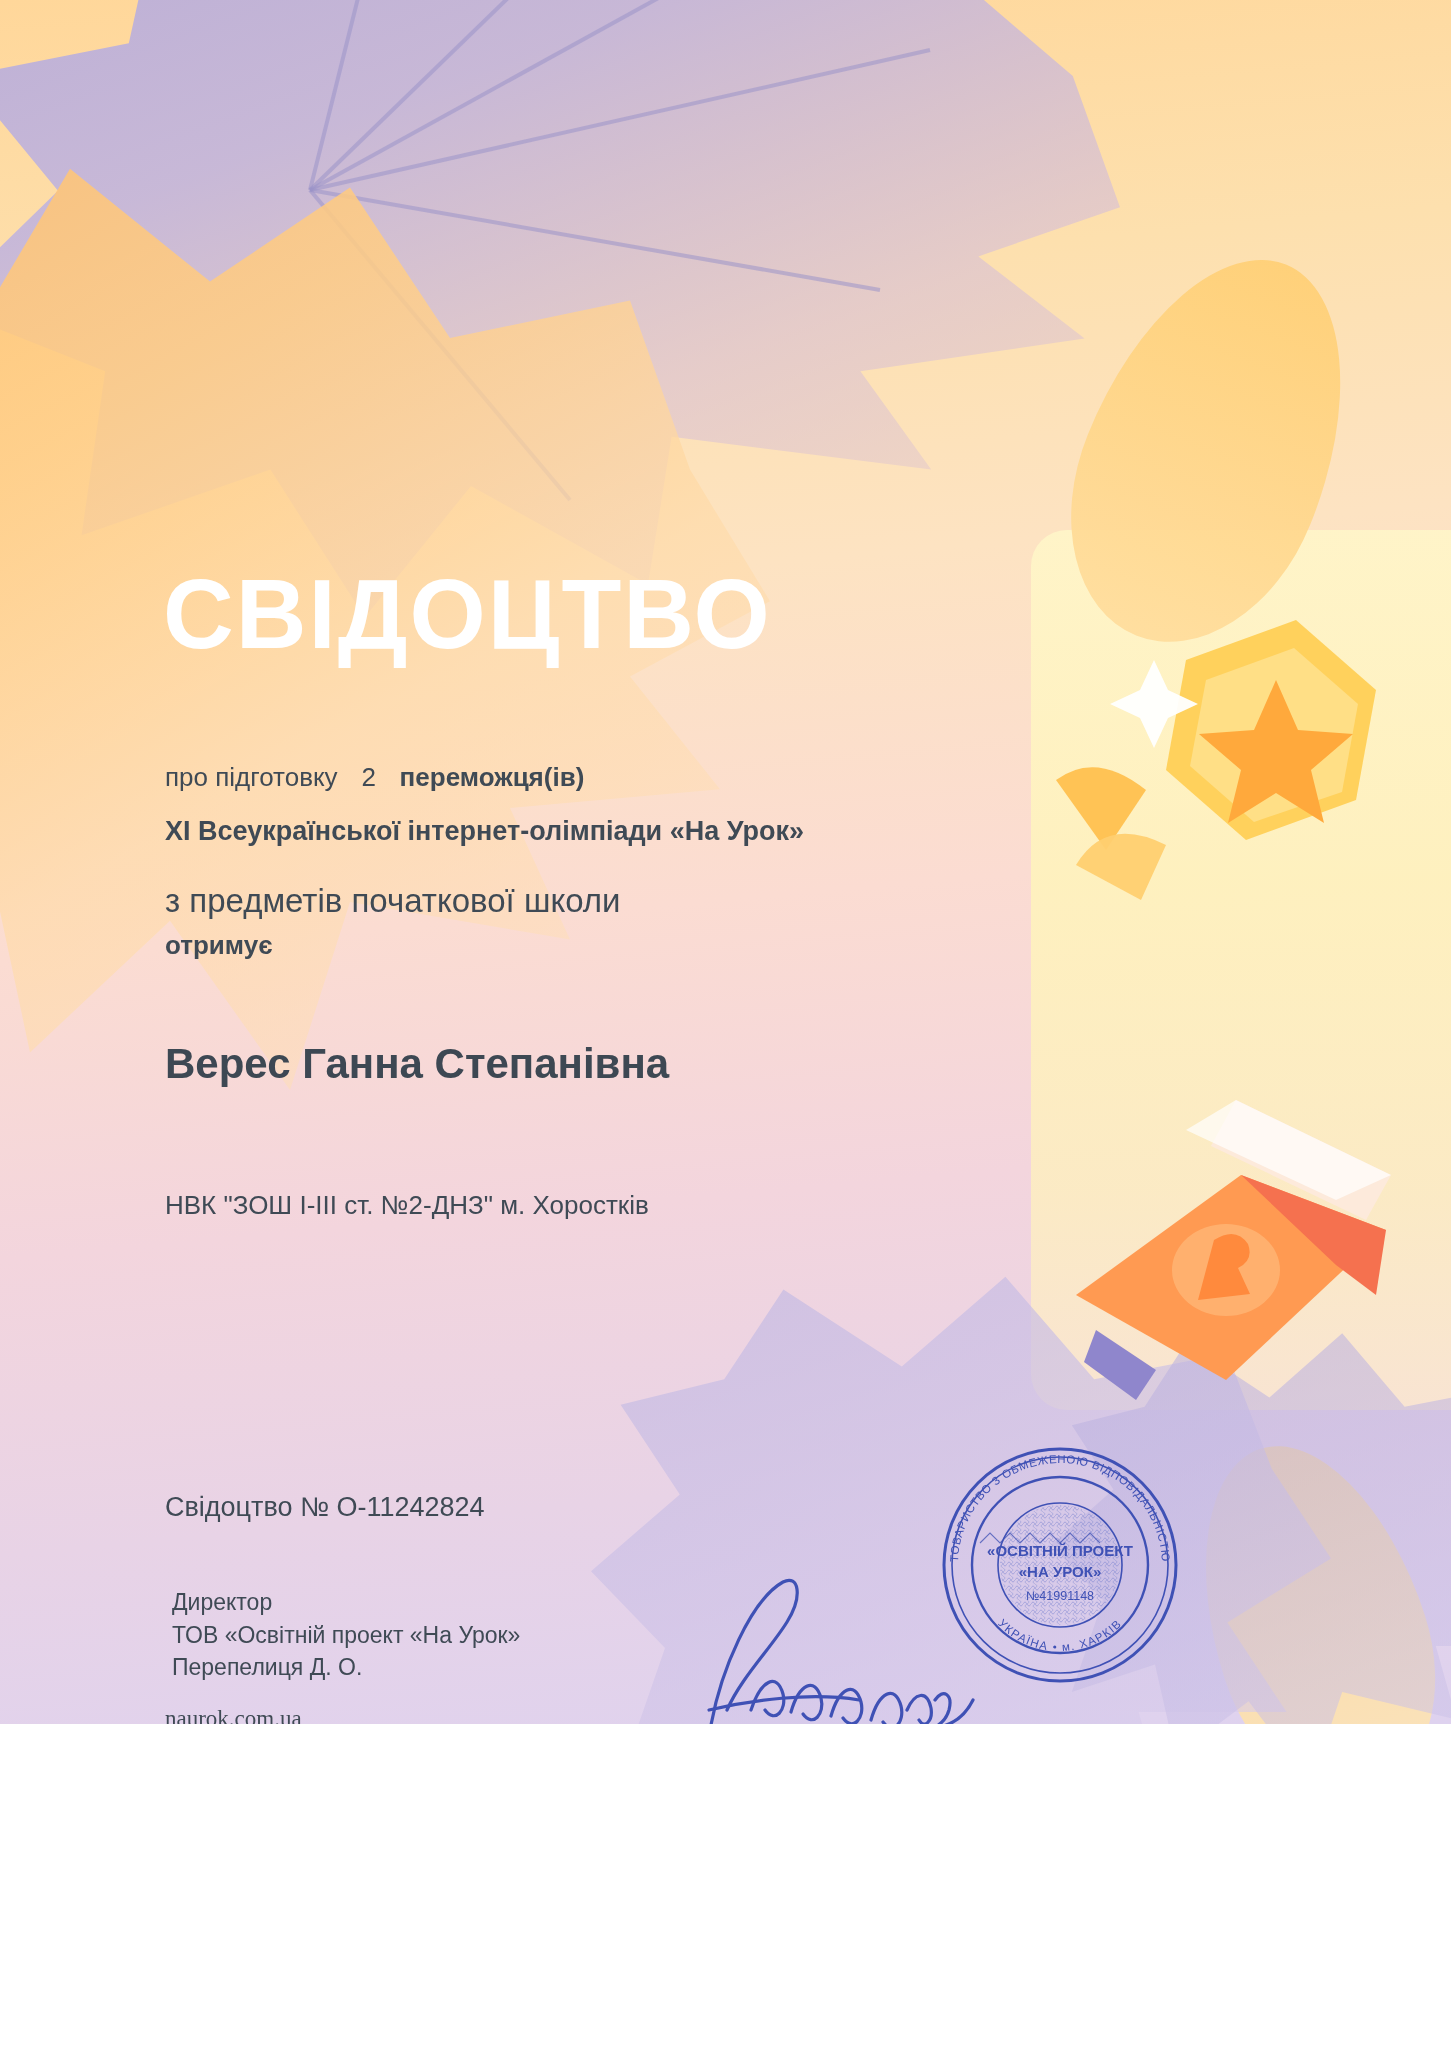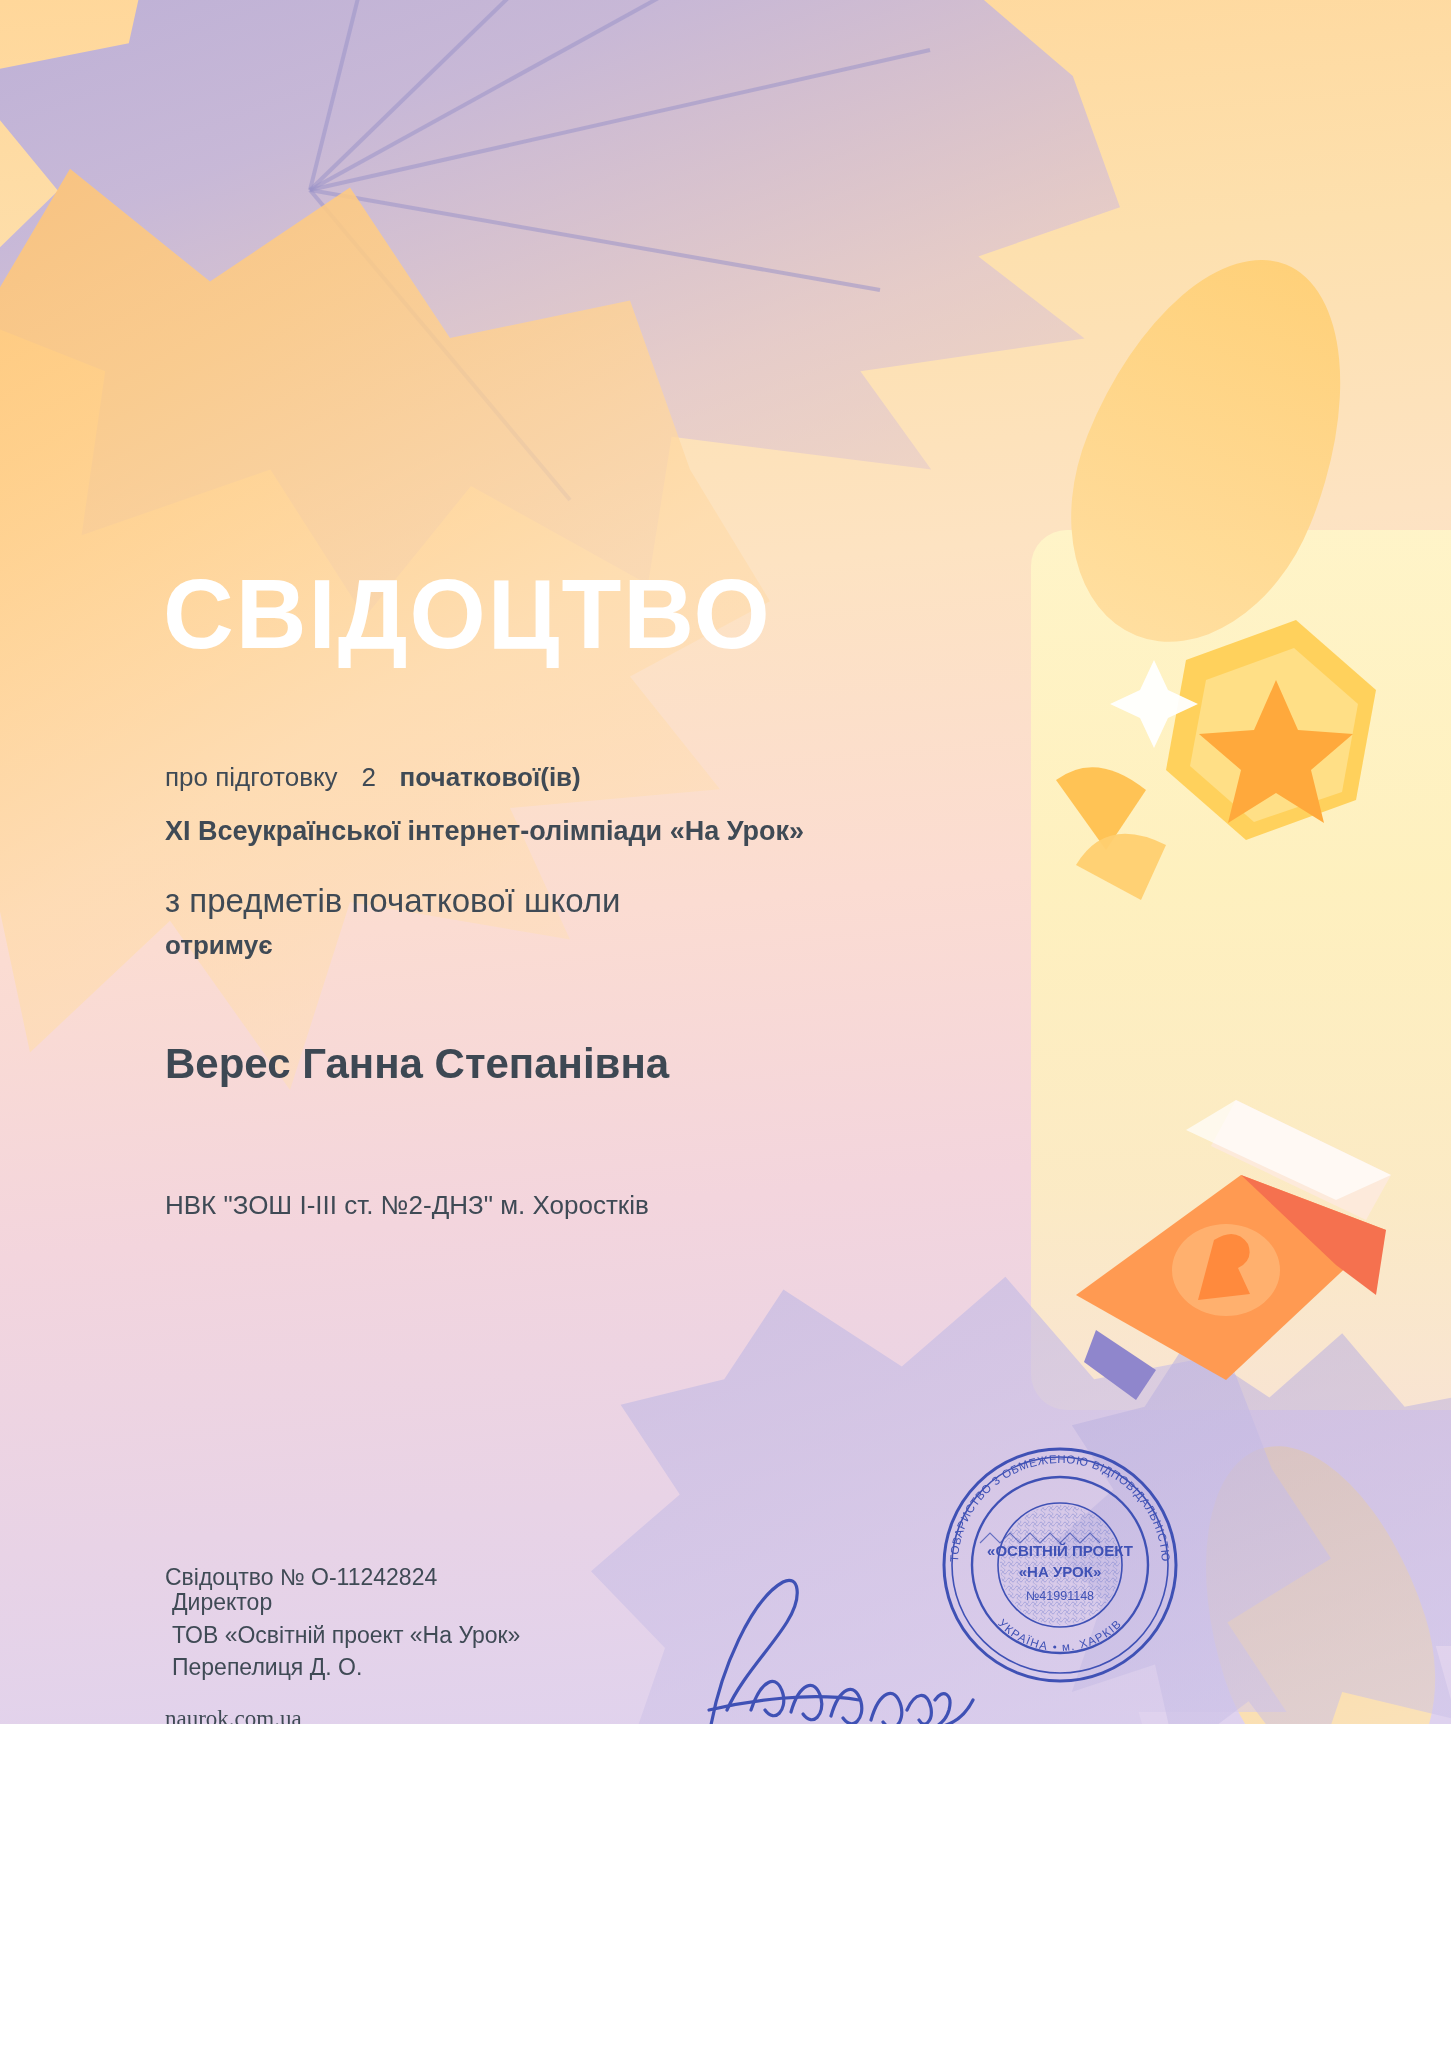--- a/index.html
+++ b/index.html
@@ -148,22 +148,22 @@
     color: #3d4853;
   }
   .school {
     position: absolute;
     top: 1190px; left: 2px;
     font-size: 26px;
     color: #3f4a55;
   }
   .cert-number {
     position: absolute;
-    top: 1564px; left: 2px;
-    font-size: 23px;
+    top: 1492px; left: 2px;
+    font-size: 27px;
     color: #3f4a55;
   }
   .director {
     position: absolute;
     top: 1586px; left: 9px;
     font-size: 23px;
     line-height: 1.42;
     color: #3f4a55;
   }
   .site {
@@ -245,21 +245,21 @@
     </g>
   </svg>
 
   <div class="content">
 
     <div class="title">СВІДОЦТВО</div>
 
     <div class="line-about">
       <span class="lbl1">про підготовку</span>
       <span class="winners">2</span>
-      <span class="lbl2">початкової(ів)</span>
+      <span class="lbl2">переможця(ів)</span>
     </div>
 
     <div class="line-olymp">XI Всеукраїнської інтернет-олімпіади «На Урок»</div>
     <div class="line-subject">з предметів початкової школи</div>
     <div class="line-receives">отримує</div>
 
     <div class="recipient">Верес Ганна Степанівна</div>
     <div class="school">НВК "ЗОШ I-III ст. №2-ДНЗ" м. Хоростків</div>
 
     <div class="cert-number">Свідоцтво № O-11242824</div>

